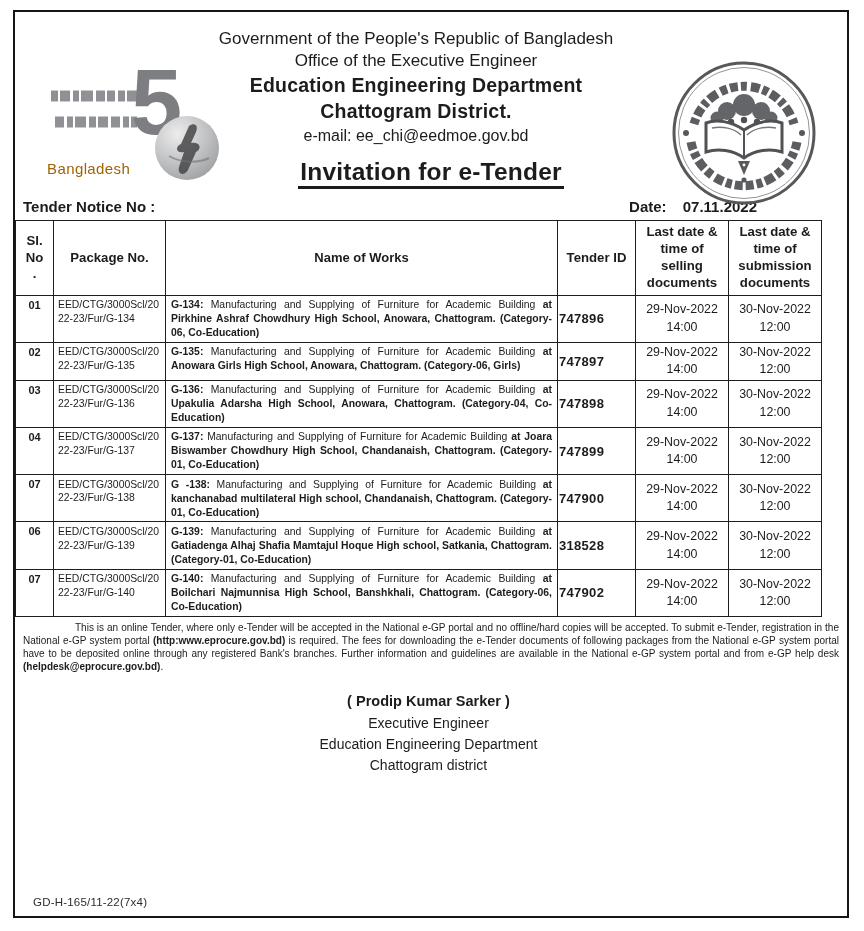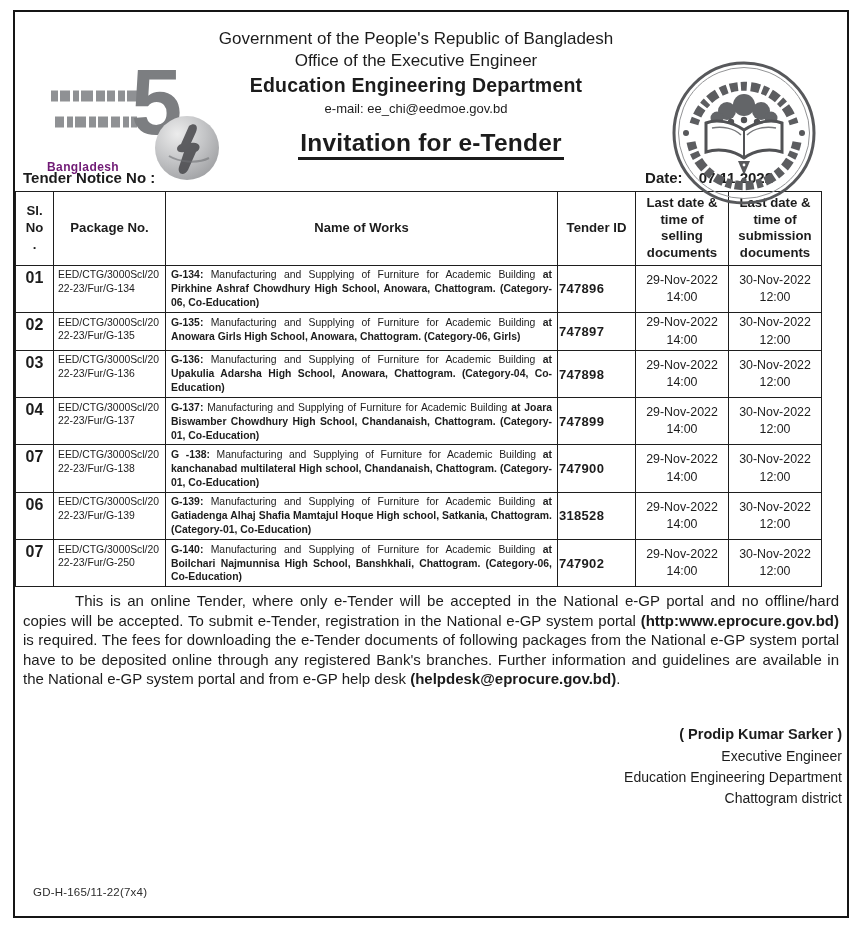--- a/index.html
+++ b/index.html
@@ -10,70 +10,70 @@
   }
   .sheet {
     position:absolute; left:13px; top:10px; right:15px; bottom:13px;
     border:2.5px solid #151515; background:#fff;
   }
 
   
   .head-center { padding-top:16px; padding-right:30px; text-align:center; line-height:1.32; }
   .h-small { font-size:17px; }
   .h-big   { font-size:19.5px; font-weight:bold; letter-spacing:0.2px; }
-  .h-email { font-size:13px; margin-top:1px; }
+  .h-email { font-size:16px; margin-top:1px; }
   .doc-title { text-align:center; margin-top:12px; }
   .doc-title span {
     font-size:24.5px; font-weight:bold; letter-spacing:0.2px;
     border-bottom:3px solid #1b1b1b; padding:0 2px 1px 2px;
   }
 
   
   .logo-left { position:absolute; left:20px; top:60px; width:190px; height:120px; }
   .squiggle { position:absolute; left:12px; top:14px; }
-  .word-bd  { position:absolute; left:12px; top:88px; font-size:12px; color:#701a75; letter-spacing:0.4px;font-weight:bold; }
+  .word-bd  { position:absolute; left:12px; top:88px; font-size:15px; color:#a16207; letter-spacing:0.4px; }
   .big5 { position:absolute; left:96px; top:-16px; font-size:92px; line-height:1; font-weight:bold; color:#7c7e81; }
   .globe {
     position:absolute; left:120px; top:44px; width:64px; height:64px; border-radius:50%;
     background:radial-gradient(circle at 35% 28%, #ececec 0%, #c3c4c6 45%, #8d8e91 100%);
   }
   .globe svg { position:absolute; left:0; top:0; }
 
   
   .logo-right { position:absolute; right:28px; top:46px; width:150px; height:150px; }
 
   
-  .notice { display:flex; align-items:baseline; margin:12px 0 0 8px; font-size:15px; font-weight:bold; }
+  .notice { display:flex; align-items:baseline; margin:12px 16px 0 8px; font-size:15px; font-weight:bold; }
   .notice .num { margin-left:9px; }
   .notice .date-wrap { margin-left:auto; margin-right:74px; }
   .notice .date-val { margin-left:12px; }
 
   
   table.tenders { border-collapse:collapse; table-layout:fixed; width:806px; margin:5px 0 0 0; }
   table.tenders th, table.tenders td { border:1.6px solid #1e1e1e; overflow:hidden; }
   th { font-size:13.2px; font-weight:bold; padding:3px 7px; line-height:1.27; vertical-align:middle; text-align:center; }
   th.h-works { font-size:13px; }
   th.h-sl { padding:3px 1px; }
-  td.c-sl  { font-weight:bold; font-size:16px; text-align:center; vertical-align:top; padding-top:3px; }
+  td.c-sl  { font-weight:bold; font-size:11px; text-align:center; vertical-align:top; padding-top:3px; }
   td.c-pkg { font-size:10.4px; vertical-align:top; padding:2.5px 3px 2px 4px; word-break:break-all; line-height:1.32; }
   td.c-works { font-size:10.4px; vertical-align:top; text-align:justify; padding:2.5px 5px 2px 5px; line-height:1.34; }
   td.c-works .b { font-weight:bold; }
   td.c-id { font-weight:bold; font-size:13px; vertical-align:middle; letter-spacing:0.3px; }
   td.c-date { font-size:12.4px; text-align:center; vertical-align:middle; line-height:1.4; }
 
   
-  .note { margin:4px 8px 0 8px; font-size:15px; line-height:1.3; text-align:justify; text-indent:52px; }
+  .note { margin:4px 8px 0 8px; font-size:10px; line-height:1.3; text-align:justify; text-indent:52px; }
   .note b { font-weight:bold; }
 
   
-  .sig { margin-top:35px; text-align:right; padding-right:5px; font-size:14px; line-height:1.5; }
+  .sig { margin-top:18px; text-align:center; padding-right:5px; font-size:14px; line-height:1.5; }
   .sig .name { font-weight:bold; font-size:14.5px; }
   .sig .email { font-weight:bold; }
 
-  .refcode { position:absolute; left:18px; bottom:18px; font-size:11.5px; color:#2c2c2c; letter-spacing:0.2px; }
+  .refcode { position:absolute; left:18px; bottom:8px; font-size:11.5px; color:#2c2c2c; letter-spacing:0.2px; }
 </style>
 </head>
 <body>
 
 <div class="sheet">
 
   <div class="logo-left" title="বাংলাদেশের সুবর্ণজয়ন্তী">
     <svg class="squiggle" width="104" height="58" viewBox="0 0 104 58">
       <path d="M4 10 H98" stroke="#8f9194" stroke-width="11" fill="none" stroke-dasharray="7 2 10 3 6 2 12 3 9 2 8 3"></path>
       <path d="M8 36 H90" stroke="#8f9194" stroke-width="11" fill="none" stroke-dasharray="9 3 6 2 11 3 7 2 10 3"></path>
@@ -111,20 +111,21 @@
       <path d="M69 103 L81 103 L75 117 Z" fill="#57585b"></path>
       <circle cx="75" cy="107" r="1.4" fill="#ffffff"></circle>
       <circle cx="75" cy="122" r="2.6" fill="#57585b"></circle>
     </svg>
   </div>
 
   <div class="head-center">
     <div class="h-small">Government of the People's Republic of  Bangladesh</div>
     <div class="h-small">Office of the Executive Engineer</div>
     <div class="h-big">Education Engineering Department</div>
+    <div class="h-big">Chattogram District.</div>
     <div class="h-email">e-mail: ee_chi@eedmoe.gov.bd</div>
   </div>
 
   <div class="doc-title">
     <span>Invitation for e-Tender</span>
   </div>
 
   <div class="notice">
     <span>Tender Notice No :</span>
     <span class="date-wrap">
@@ -236,21 +237,21 @@
             <div>29-Nov-2022</div>
             <div>14:00</div>
           </td>
         <td class="c-date">
             <div>30-Nov-2022</div>
             <div>12:00</div>
           </td>
       </tr>
       <tr>
         <td class="c-sl">07</td>
-        <td class="c-pkg">EED/CTG/3000Scl/2022-23/Fur/G-250</td>
+        <td class="c-pkg">EED/CTG/3000Scl/2022-23/Fur/G-140</td>
         <td class="c-works"><span class="b">G-140: </span><span>Manufacturing and Supplying of Furniture for Academic Building </span><span class="b">at Boilchari Najmunnisa High School, Banshkhali, Chattogram. (Category-06, Co-Education)</span></td>
         <td class="c-id">747902</td>
         <td class="c-date">
             <div>29-Nov-2022</div>
             <div>14:00</div>
           </td>
         <td class="c-date">
             <div>30-Nov-2022</div>
             <div>12:00</div>
           </td>

